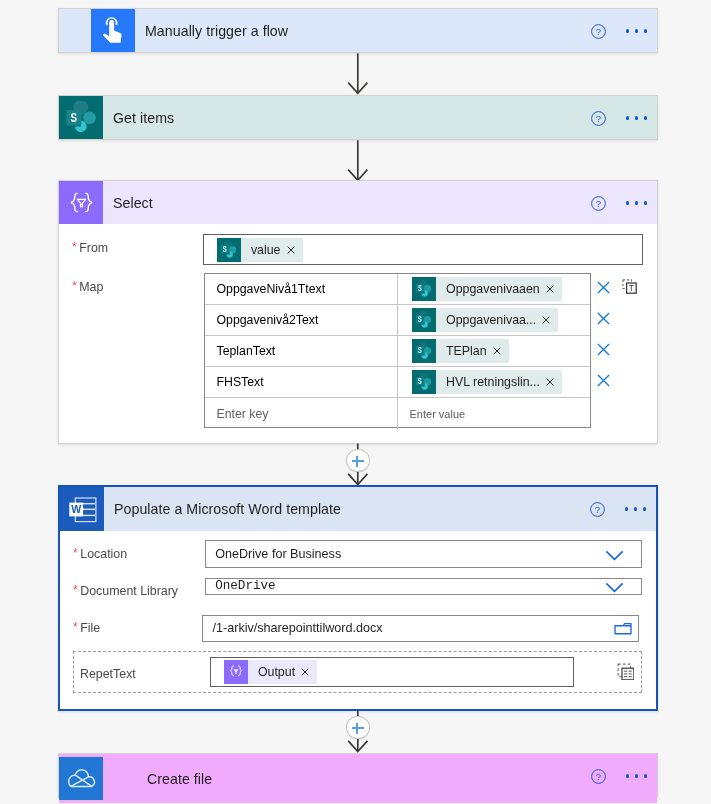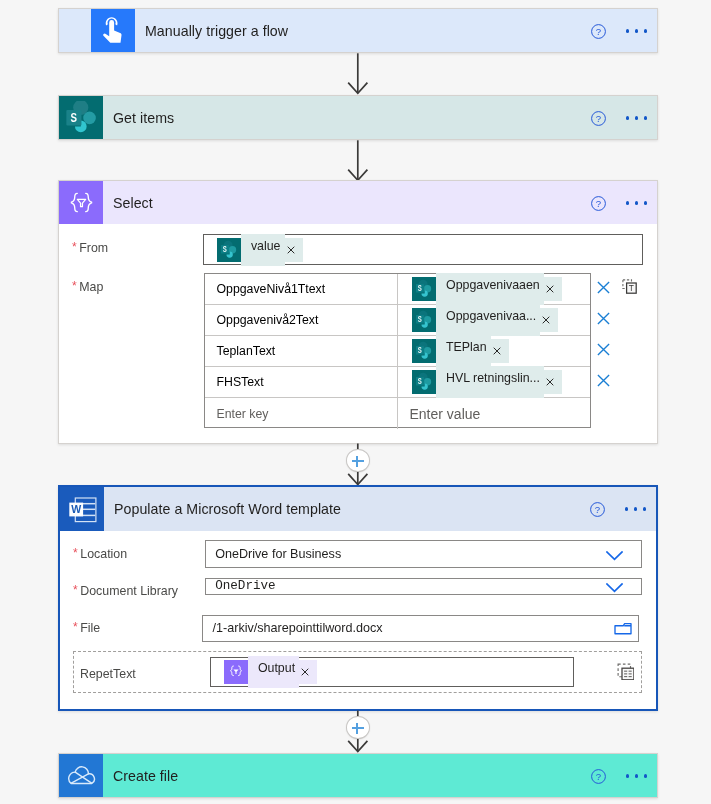--- a/index.html
+++ b/index.html
@@ -26,21 +26,21 @@
   .flabel{font-size:12.4px;color:#4a4a48;padding-top:7px;}
   .req{color:#e8505b;font-size:12px;margin-right:2.6px;position:relative;top:-1px;line-height:1;}
 
   .tbox{box-sizing:border-box;border:1px solid #605e5c;background:#fff;
         display:flex;align-items:center;}
 
   
   .chip{display:inline-flex;align-items:center;height:24px;}
   .chip .cimg{width:24px;height:24px;flex:0 0 24px;display:block;}
   .chip .ctext{background:#dfeceb;height:24px;display:flex;align-items:center;
-               padding:0 4px 8px 10px;font-size:12.4px;color:#201f1e;white-space:nowrap;}
+               padding:0 4px 0 10px;font-size:12.4px;color:#201f1e;white-space:nowrap;}
   .chip .cx{background:#dfeceb;height:24px;display:flex;align-items:center;
             padding:0 8px 0 2px;font-size:12px;color:#201f1e;}
   .chip.purple .ctext,.chip.purple .cx{background:#ece8fb;}
 
   
   .maptable{position:absolute;box-sizing:border-box;border:1px solid #8a8886;background:#fff;}
   .maprow{display:flex;box-sizing:border-box;border-bottom:1px solid #c8c6c4;height:31px;}
   .maprow:last-child{border-bottom:none;}
   .mapkey{box-sizing:border-box;border-right:1px solid #c8c6c4;display:flex;
           align-items:center;padding-left:11.5px;font-size:12.3px;color:#000000;}
@@ -270,21 +270,21 @@
               <span class="cx">
                 <svg width="8" height="8" viewBox="0 0 8 8">
                   <path d="M.7.7 7.3 7.3M7.3.7.7 7.3" stroke="#201f1e" stroke-width="0.95"></path>
                 </svg>
               </span>
             </span>
           </div>
         </div>
         <div class="maprow">
           <div class="mapkey ph" style="width:193px;">Enter key</div>
-          <div class="mapval ph" style="padding-left:11.5px;font-size:14px;">Enter value</div>
+          <div class="mapval ph" style="padding-left:11.5px;font-size:11px;">Enter value</div>
         </div>
       </div>
     <div id="map-xs">
         <span class="rowx" style="left:537.6px;top:98.7px;"><svg width="13" height="13" viewBox="0 0 13 13">
             <path d="M0.9 0.9 12.1 12.1M12.1 0.9 0.9 12.1" stroke="#1a7fd4" stroke-width="1.35"></path>
           </svg></span>
         <span class="rowx" style="left:537.6px;top:129.7px;"><svg width="13" height="13" viewBox="0 0 13 13">
             <path d="M0.9 0.9 12.1 12.1M12.1 0.9 0.9 12.1" stroke="#1a7fd4" stroke-width="1.35"></path>
           </svg></span>
         <span class="rowx" style="left:537.6px;top:160.7px;"><svg width="13" height="13" viewBox="0 0 13 13">
@@ -412,21 +412,21 @@
     </span>
   </div>
 
   <svg class="conn" style="left:346px;top:710px;" width="24" height="43">
     <path d="M11.8 0.5 L11.8 41.5" stroke="#3b3a39" stroke-width="1.7" fill="none"></path>
     <path d="M2.2 30.9 L11.8 41.5 L21.4 30.9" stroke="#3b3a39" stroke-width="1.7" fill="none"></path>
   </svg>
   <div class="plusbtn" style="left:345.9px;top:715.9px;"></div>
 
   <div class="card" style="top:753px;height:45px;">
-    <div class="chead" style="background:#5eead4;height:43px;">
+    <div class="chead" style="background:#f0abfc;height:49px;gap:34px;">
       <div class="cicon" style="background:#2277D4;height:43px;">
         <svg width="29" height="20" viewBox="0 0 29 20" fill="none" stroke="#d9eafb" stroke-width="1.4" stroke-linejoin="round" stroke-linecap="round">
           <path d="M4.1 17.45 A6.4 6.4 0 0 1 8.16 6.1 A6.7 6.7 0 0 1 21.4 7.8 A5.2 5.2 0 0 1 24.8 17.45 Z"></path>
           <path d="M8.16 6.1 L24.6 17.2"></path>
           <path d="M21.4 7.8 L4.3 17.2"></path>
         </svg>
       </div>
       <div class="ctitle">Create file</div>
       <div class="chead-actions">
         <span class="help">

